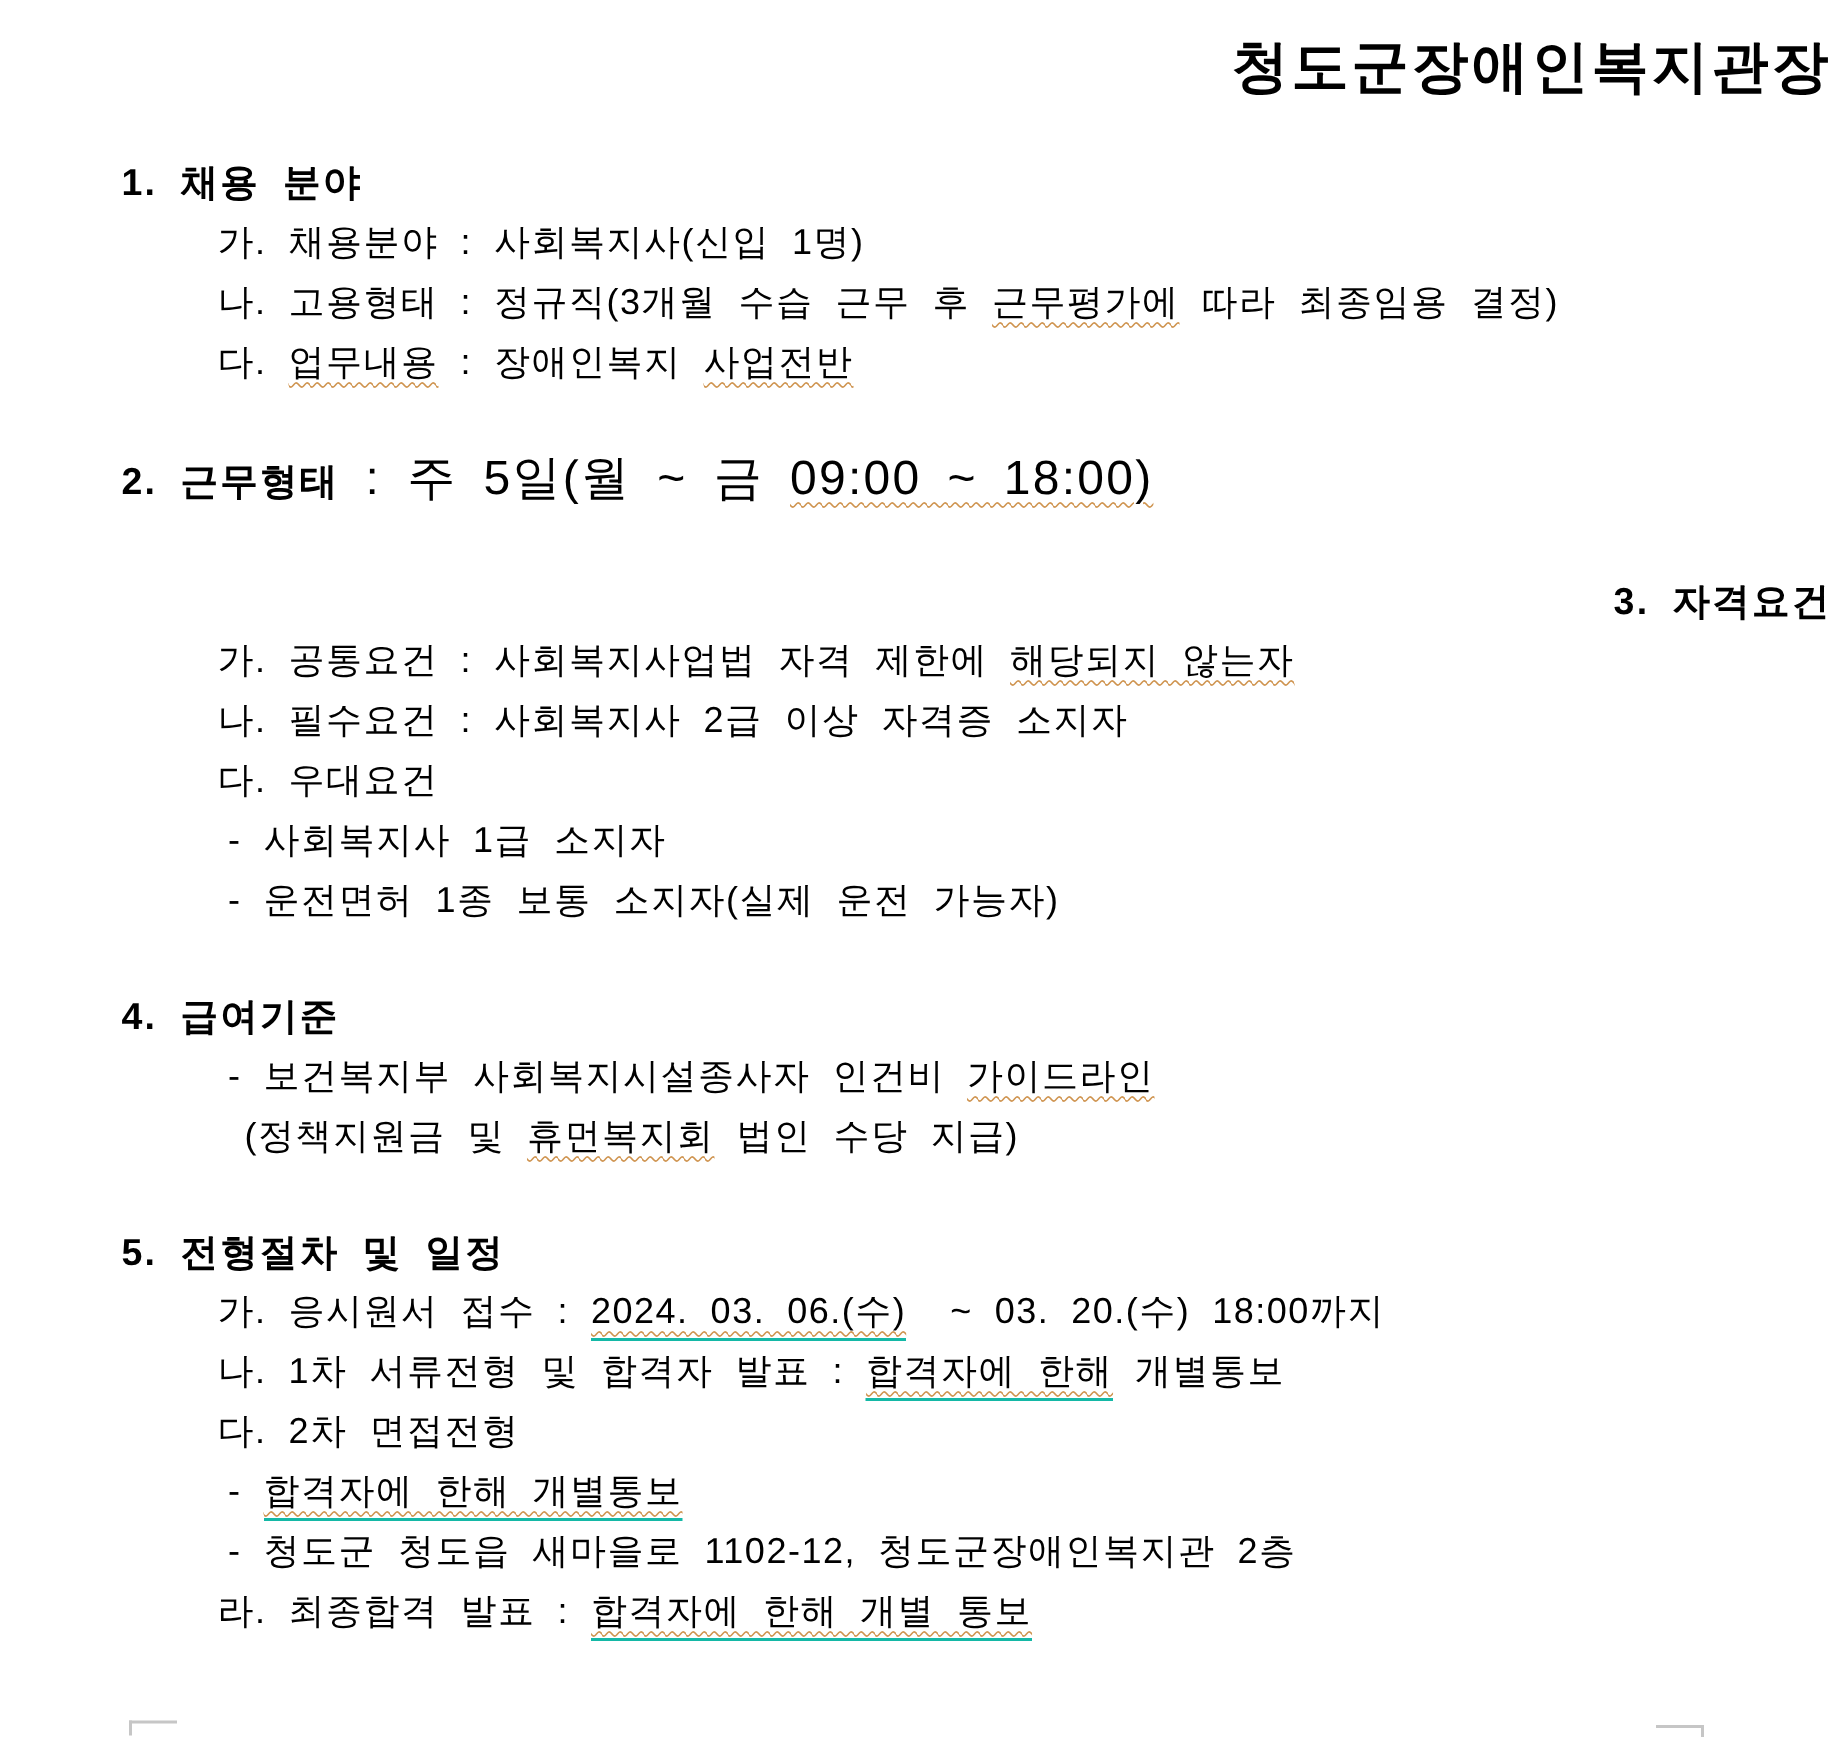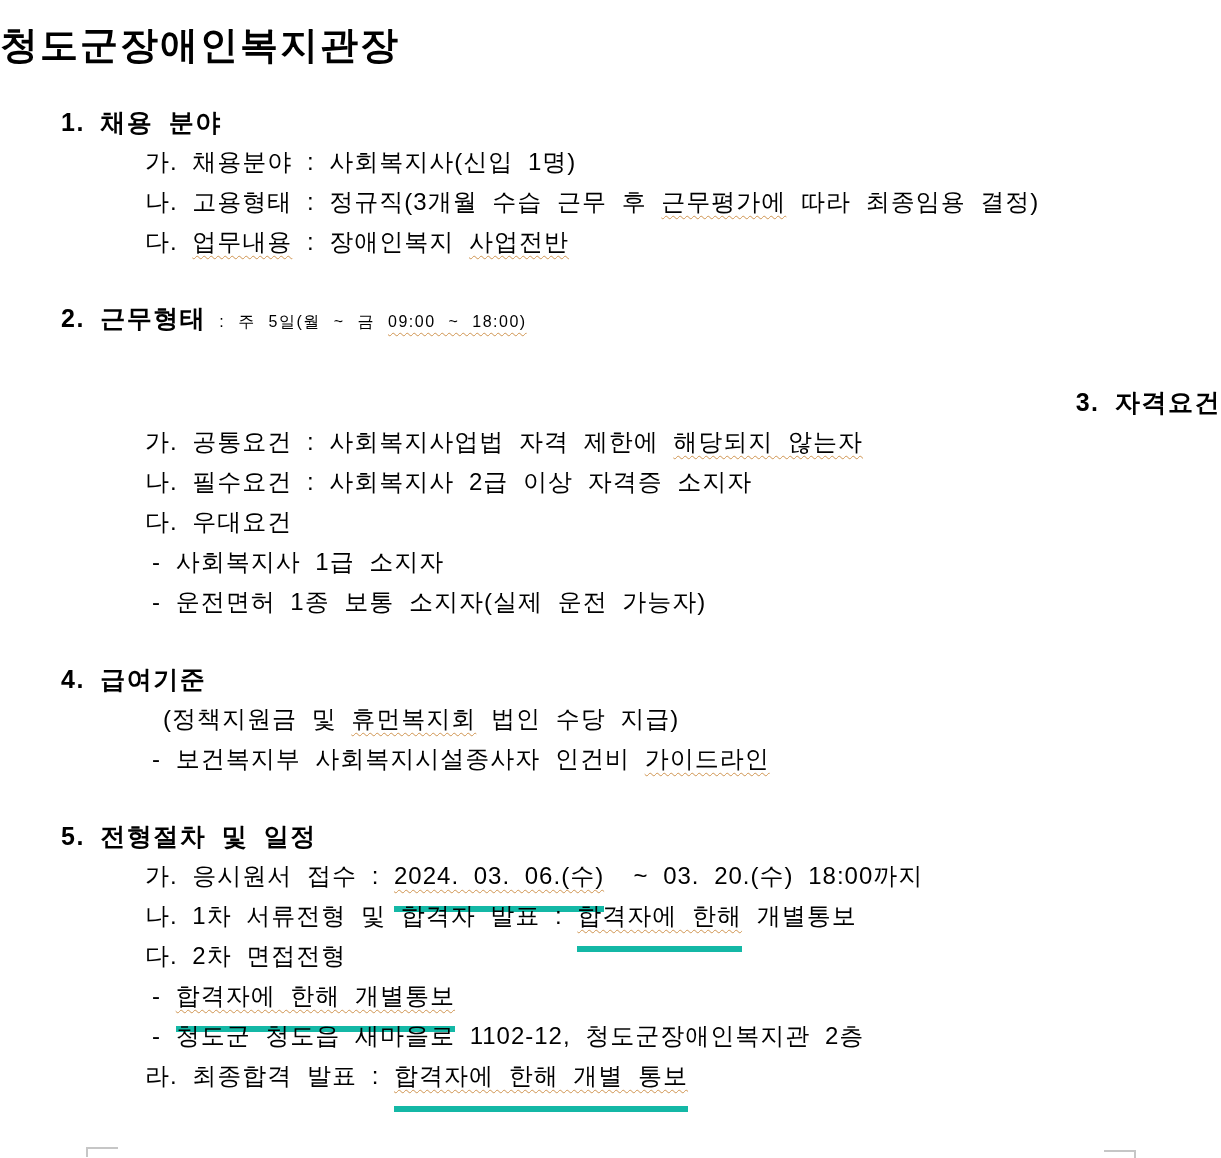--- a/index.html
+++ b/index.html
@@ -6,59 +6,60 @@
   body {
     width: 1221px; height: 1158px;
     font-family: "Liberation Sans", "DejaVu Sans", sans-serif;
     color: #000000;
     overflow: hidden;
   }
   .page { position: relative; width: 1221px; height: 1158px; background: #ffffff; }
 
   .title {
     margin: 0; padding-top: 20px;
-    text-align: left;
+    text-align: right;
     font-size: 38px; font-weight: bold;
     letter-spacing: 2px; line-height: 50px;
   }
 
   .heading {
     margin-top: 32px;
     padding-left: 61px;
     font-size: 25px; font-weight: bold;
     line-height: 40px;
     letter-spacing: 1.5px; word-spacing: 7px;
     white-space: nowrap;
+    margin-left: 20px;
   }
   .mt36 { margin-top: 36px; }
   .mt40 { margin-top: 40px; text-align: right; }
   .mt37 { margin-top: 37px; }
 
   .line {
     padding-left: 145px;
     font-size: 24px; font-weight: normal;
     line-height: 40px;
     letter-spacing: 1px; word-spacing: 7px;
     white-space: nowrap;
   }
   .dash  { padding-left: 152px; }
   .paren { padding-left: 163px; }
 
-  .heading .reg { font-weight: normal; font-size: 16px; }
+  .heading .reg { font-weight: normal; font-size: 32px; }
 
   
   .sq {
     text-decoration: underline;
     text-decoration-style: wavy;
     text-decoration-color: #cf9450;
     text-decoration-thickness: 1px;
     text-underline-offset: 5px;
   }
   
-  .u { border-bottom: 6px solid #14b8a6; padding-bottom: 17px; }
+  .u { border-bottom: 2px solid #14b8a6; padding-bottom: 4px; }
 
   
   .corner {
     position: absolute;
     width: 30px; height: 8px;
     border-top: 2px solid #c6c6c6;
   }
   .corner-left  { left: 86px;  top: 1147px; border-left: 2px solid #c6c6c6; }
   .corner-right { left: 1104px; top: 1150px; border-right: 2px solid #c6c6c6; }
 </style>
@@ -77,22 +78,22 @@
   <div class="heading mt36"><span>2. 근무형태</span><span class="reg"> : 주 5일(월 ~ 금 </span><span class="reg sq">09:00 ~ 18:00)</span></div>
 
   <div class="heading mt40">3. 자격요건</div>
   <div class="line"><span>가. 공통요건 : 사회복지사업법 자격 제한에 </span><span class="sq">해당되지 않는자</span></div>
   <div class="line"><span>나. 필수요건 : 사회복지사 2급 이상 자격증 소지자</span></div>
   <div class="line"><span>다. 우대요건</span></div>
   <div class="line dash"><span>- 사회복지사 1급 소지자</span></div>
   <div class="line dash"><span>- 운전면허 1종 보통 소지자(실제 운전 가능자)</span></div>
 
   <div class="heading mt37">4. 급여기준</div>
+  <div class="line dash"><span>- 보건복지부 사회복지시설종사자 인건비 </span><span class="sq">가이드라인</span></div>
   <div class="line paren"><span>(정책지원금 및 </span><span class="sq">휴먼복지회</span><span> 법인 수당 지급)</span></div>
-  <div class="line dash"><span>- 보건복지부 사회복지시설종사자 인건비 </span><span class="sq">가이드라인</span></div>
 
   <div class="heading mt37">5. 전형절차 및 일정</div>
   <div class="line"><span>가. 응시원서 접수 : </span><span class="sq u">2024. 03. 06.(수)</span><span> &nbsp;~ 03. 20.(수) 18:00까지</span></div>
   <div class="line"><span>나. 1차 서류전형 및 합격자 발표 : </span><span class="sq u">합격자에 한해</span><span> 개별통보</span></div>
   <div class="line"><span>다. 2차 면접전형</span></div>
   <div class="line dash"><span>- </span><span class="sq u">합격자에 한해 개별통보</span></div>
   <div class="line dash"><span>- 청도군 청도읍 새마을로 1102-12, 청도군장애인복지관 2층</span></div>
   <div class="line"><span>라. 최종합격 발표 : </span><span class="sq u">합격자에 한해 개별 통보</span></div>
 
   <div class="corner corner-left"></div>

